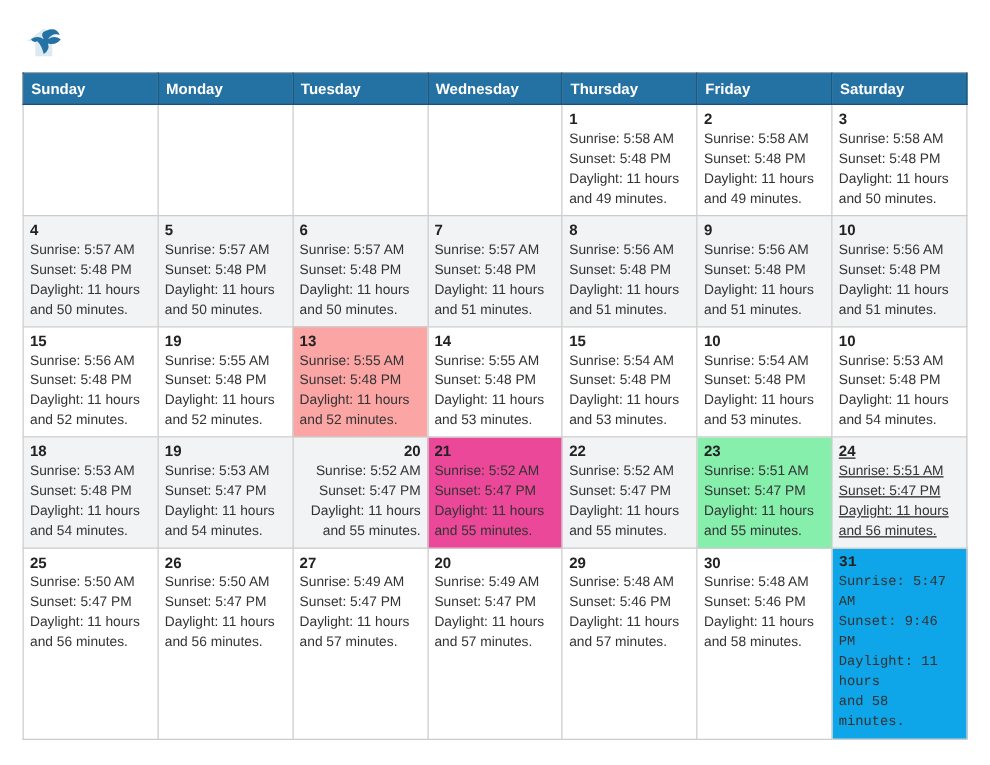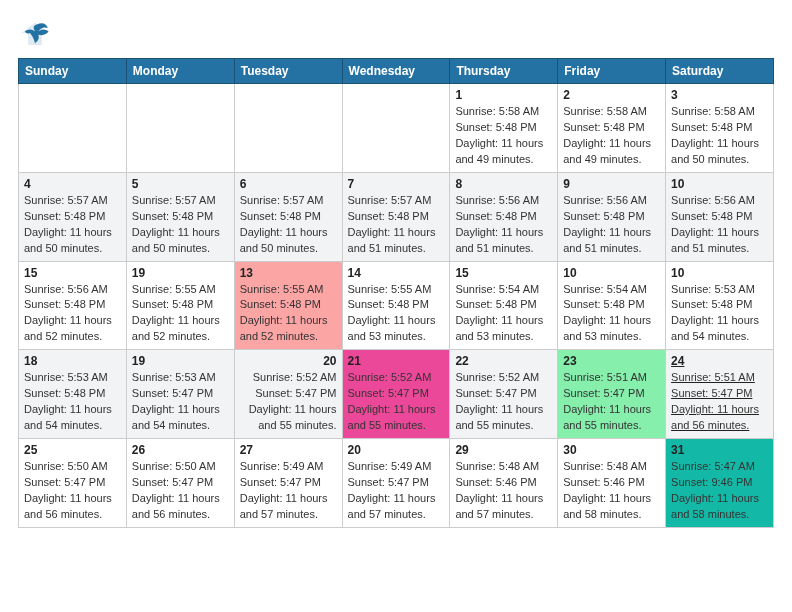--- a/index.html
+++ b/index.html
@@ -358,21 +358,21 @@
 Daylight: 11 hours
 and 57 minutes.</div>
           </td>
           <td style="background: rgb(255, 255, 255); margin-top: 16px;">
             <span class="day-num">30</span>
             <div class="day-info" style="white-space: pre-line;">Sunrise: 5:48 AM
 Sunset: 5:46 PM
 Daylight: 11 hours
 and 58 minutes.</div>
           </td>
-          <td style="background: #14b8a6;">
+          <td style="background: #0ea5e9; font-family: Liberation Mono, monospace;">
             <span class="day-num">31</span>
             <div class="day-info" style="white-space: pre-line;">Sunrise: 5:47 AM
 Sunset: 9:46 PM
 Daylight: 11 hours
 and 58 minutes.</div>
           </td>
         </tr>
       </tbody>
   </table>
 </div>

